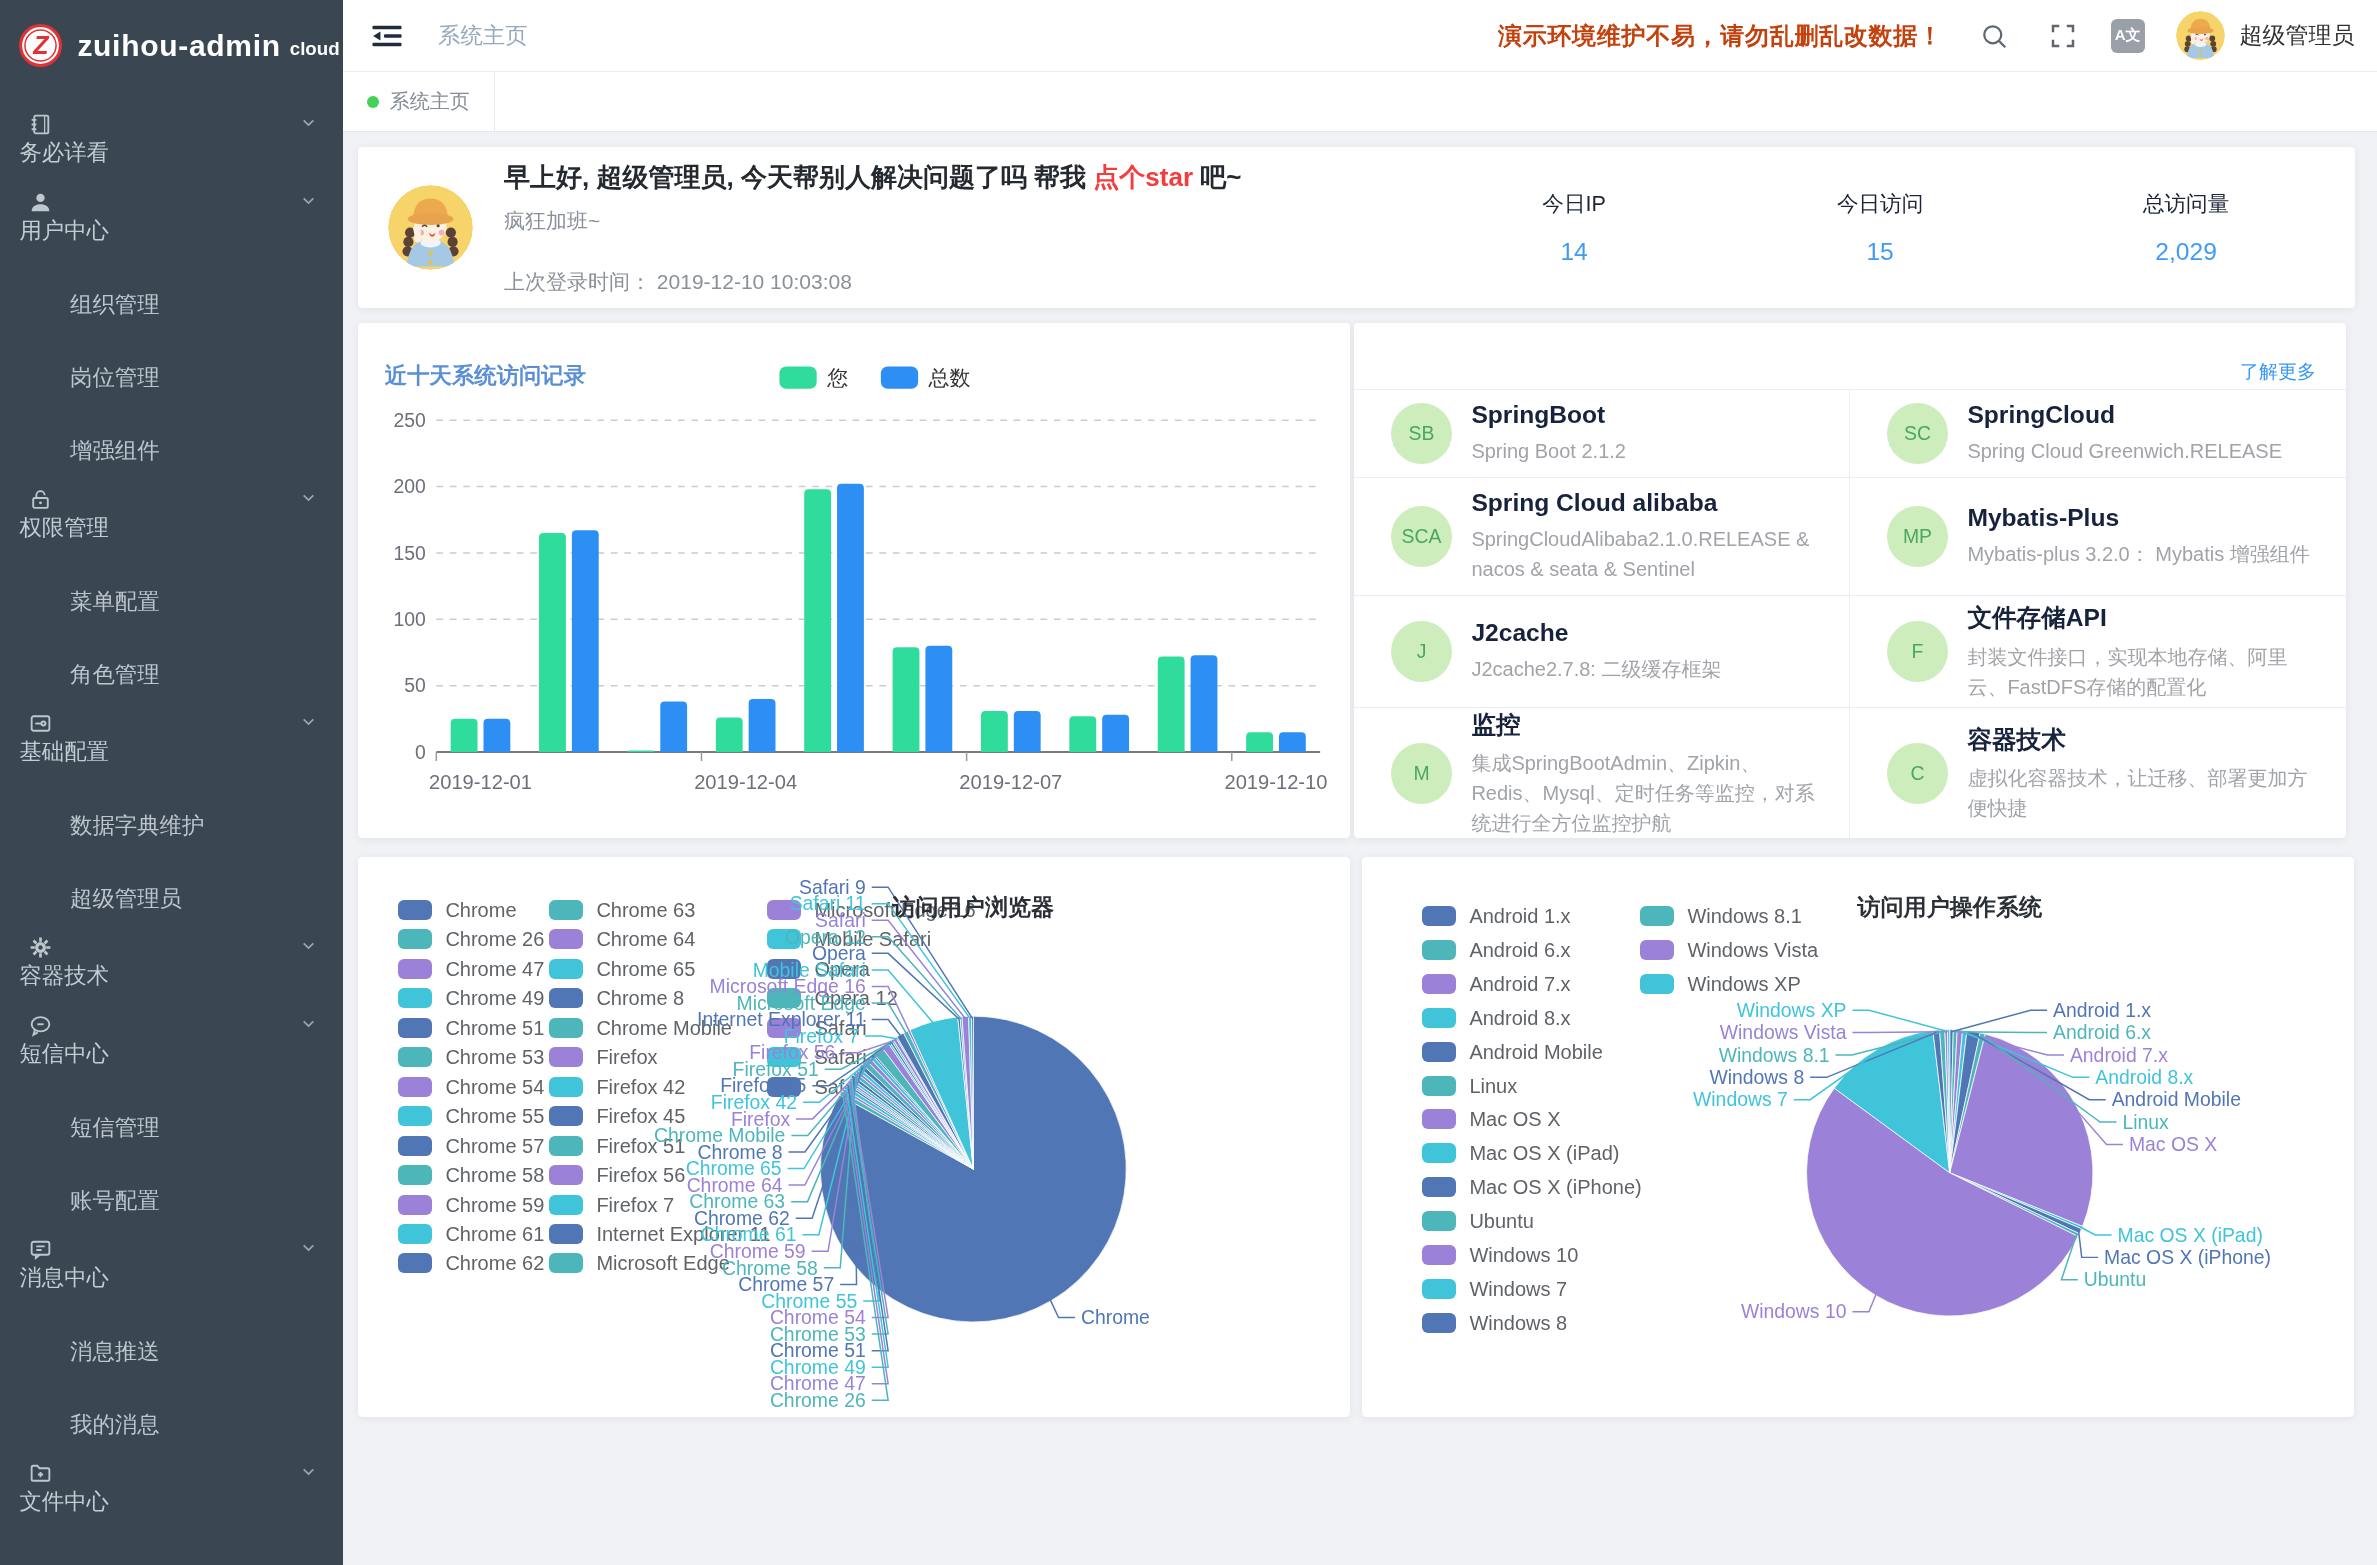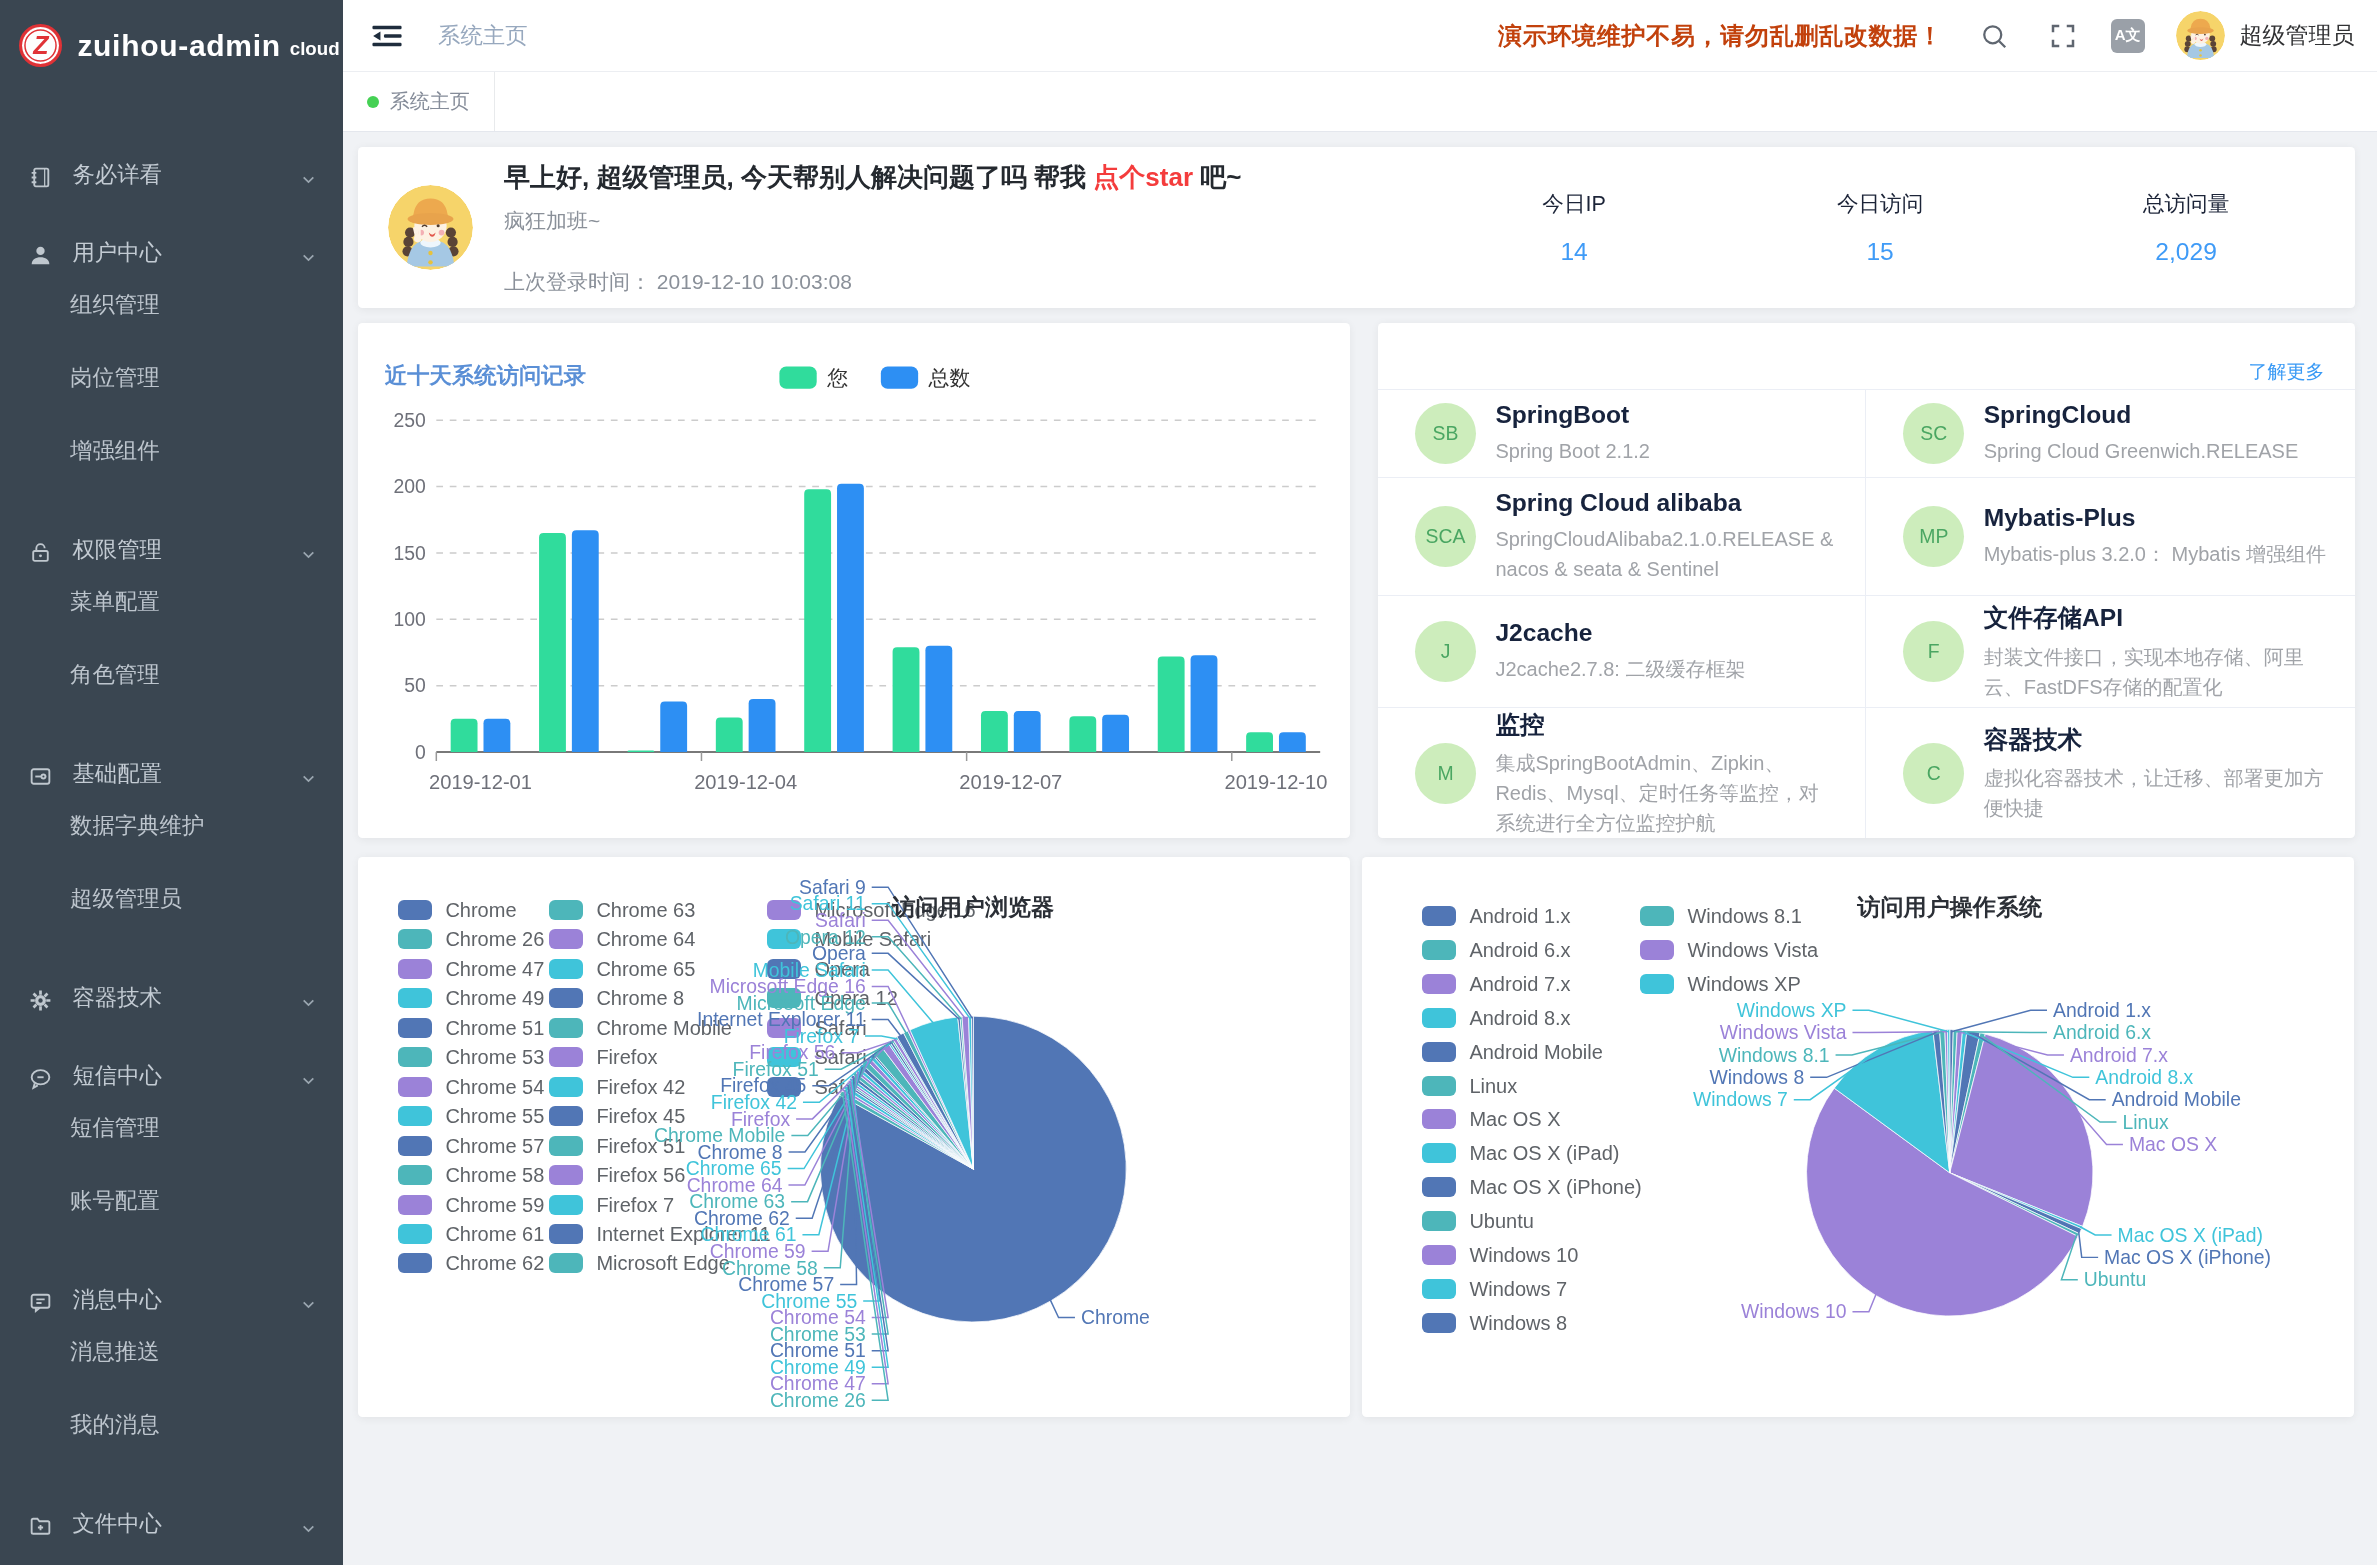--- a/index.html
+++ b/index.html
@@ -8,21 +8,21 @@
   .page { display:flex; width:2377px; height:1566px; }
 
   
   .sidebar { width:343px; min-width:343px; background:#3a4651; color:#c3cbd3; height:100%; overflow:hidden; }
   .logo { height:91px; display:flex; align-items:center; padding-left:19.4px; }
   .logo-mark { width:43px; height:43px; border:3.7px solid #e03236; border-radius:50%; display:flex; align-items:center; justify-content:center; background:#fdfdfd; box-shadow:inset 0 0 0 2.2px #fff, inset 0 0 0 3.7px #e03236; }
   .logo-z { color:#e03236; font-weight:bold; font-size:25px; font-style:italic; }
   .logo-text { color:#fff; font-size:30px; font-weight:bold; margin-left:15px; letter-spacing:0.7px; }
   .logo-badge { color:#fff; font-size:18.7px; font-weight:bold; margin-left:9px; margin-top:7.5px; }
   .menu { padding-top:21px; }
-  .menu-item { position:relative; height:78px; display:flex; align-items:flex-end; cursor:pointer; }
+  .menu-item { position:relative; height:78px; display:flex; align-items:flex-start; cursor:pointer;flex-direction:column; }
   .mi-icon { width:25px; height:25px; margin-left:28px; display:inline-flex; }
   .mi-icon svg { width:25px; height:25px; }
   .mi-label { font-size:22.4px; margin-left:19.4px; color:#c3cbd3; }
   .mi-arrow { position:absolute; right:24px; width:21px; height:21px; }
   .mi-arrow svg { width:21px; height:21px; }
   .menu-child { height:73px; display:flex; align-items:center; padding-left:70px; font-size:22.4px; color:#bdc5cd; cursor:pointer; }
 
   
   .main { flex:1; display:flex; flex-direction:column; min-width:0; }
   .topbar { height:72px; background:#fff; display:flex; align-items:center; padding:0 22.4px 0 27px; border-bottom:0.7px solid #eceef2; }
@@ -53,21 +53,21 @@
   .greet-title { font-size:26px; font-weight:bold; color:#24292f; }
   .greet-title .star { color:#f43c3c; }
   .greet-sub { font-size:21px; color:#8a9099; margin-top:12px; }
   .greet-login { font-size:21px; color:#8a9099; margin-top:33px; }
   .stats { margin-left:auto; display:flex; gap:127px; padding-right:49px; }
   .stat { width:179px; text-align:center; }
   .stat-label { font-size:21.6px; color:#1c2438; }
   .stat-value { font-size:24.6px; color:#3f9bf7; margin-top:19.4px; }
 
   
-  .row2 { display:flex; gap:28px; margin-bottom:18.7px; }
+  .row2 { display:flex; gap:4px; margin-bottom:18.7px; }
   .row3 { display:flex; gap:12px; }
   .chart-card { width:992px; height:515px; position:relative; }
   .pie-card { width:992px; height:560px; position:relative; overflow:hidden; }
   .pie-card svg.chart { position:absolute; left:0; top:0; z-index:2; pointer-events:none; }
   svg text { font-family:"Liberation Sans","DejaVu Sans",sans-serif; }
 
   
   .tech-card { width:992px; height:515px; display:flex; flex-direction:column; }
   .tech-head { height:66px; display:flex; align-items:center; justify-content:flex-end; padding-right:30px; }
   .more-link { color:#3a9af5; font-size:19px; cursor:pointer;margin-top:32px; }

